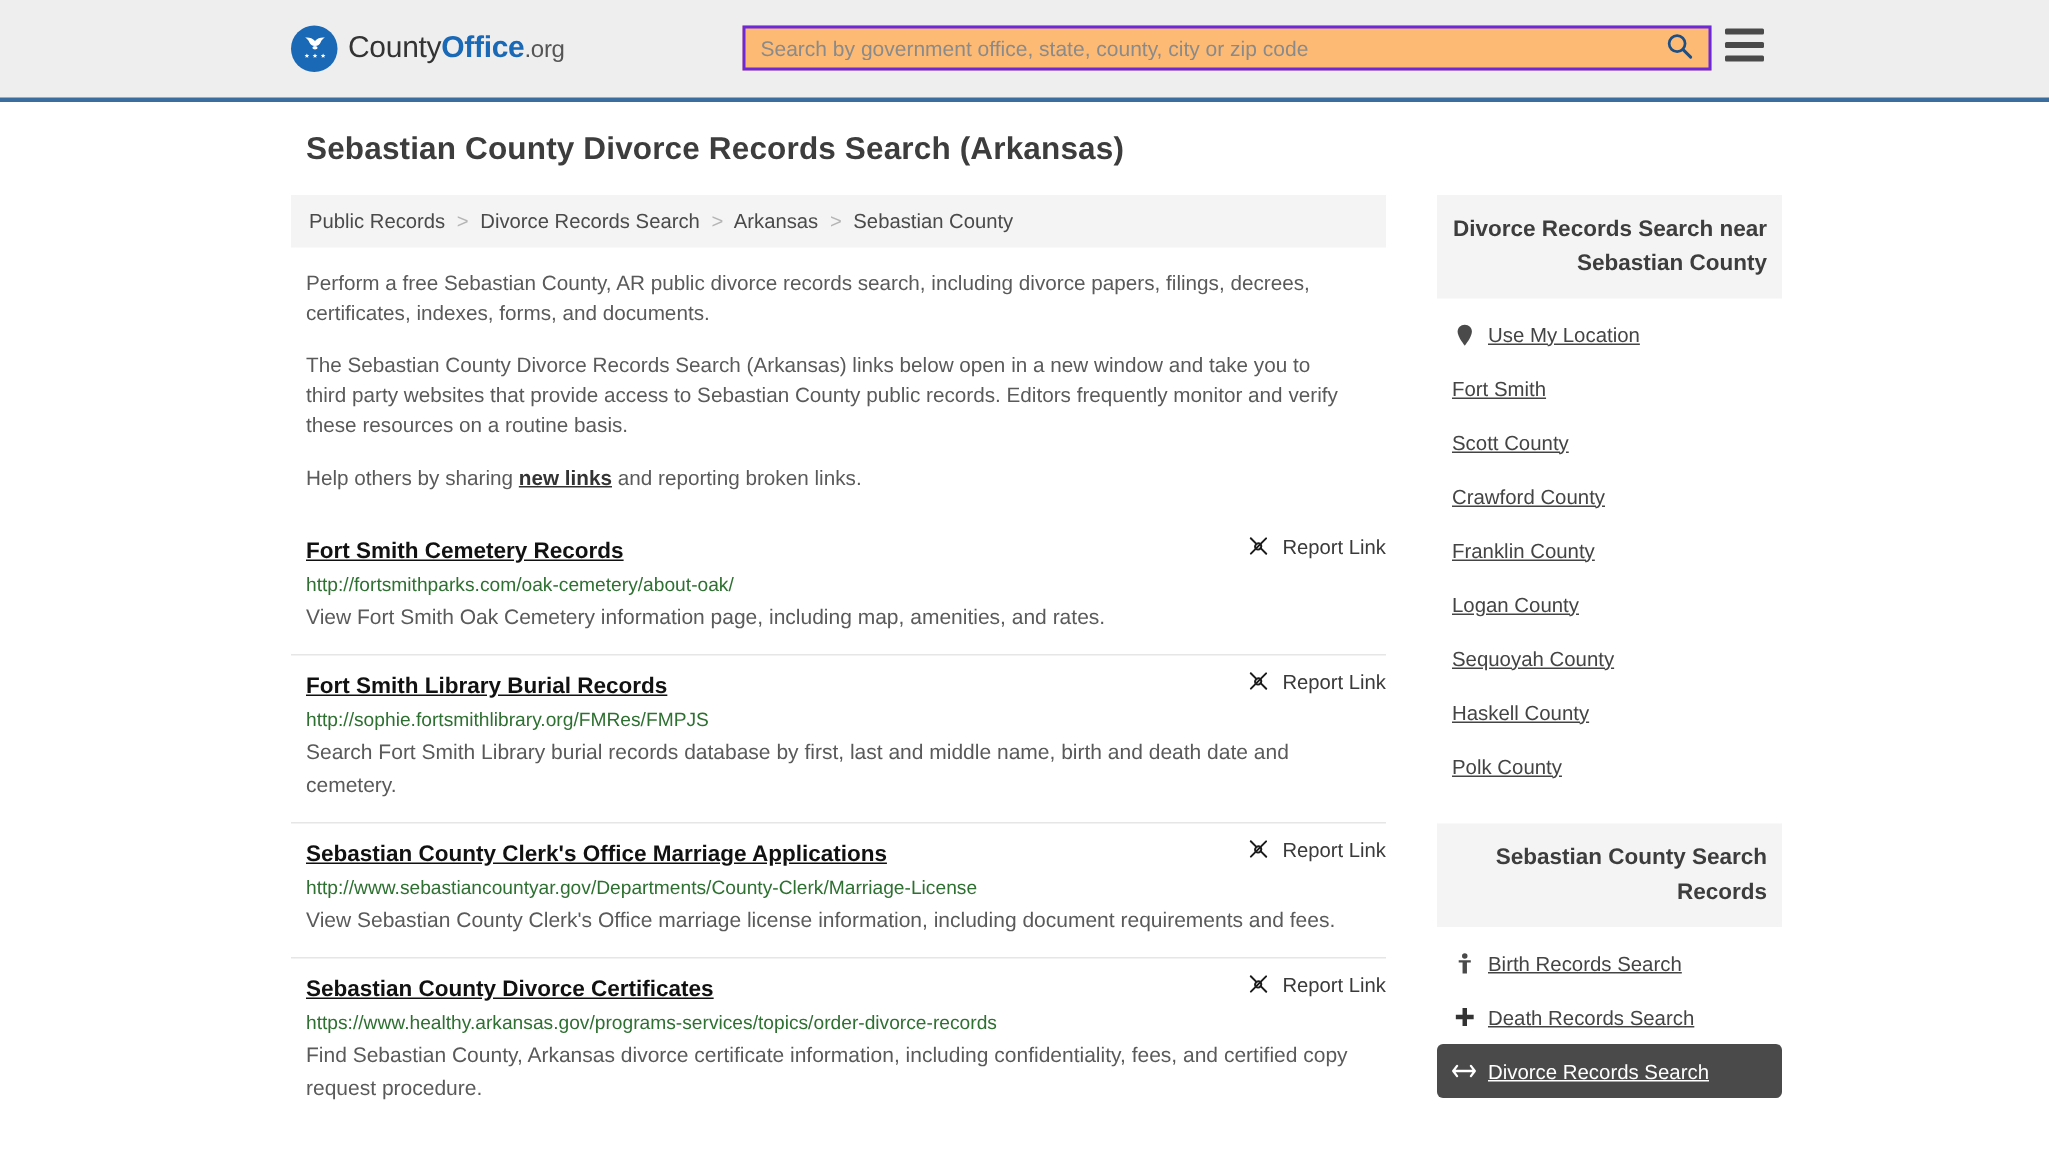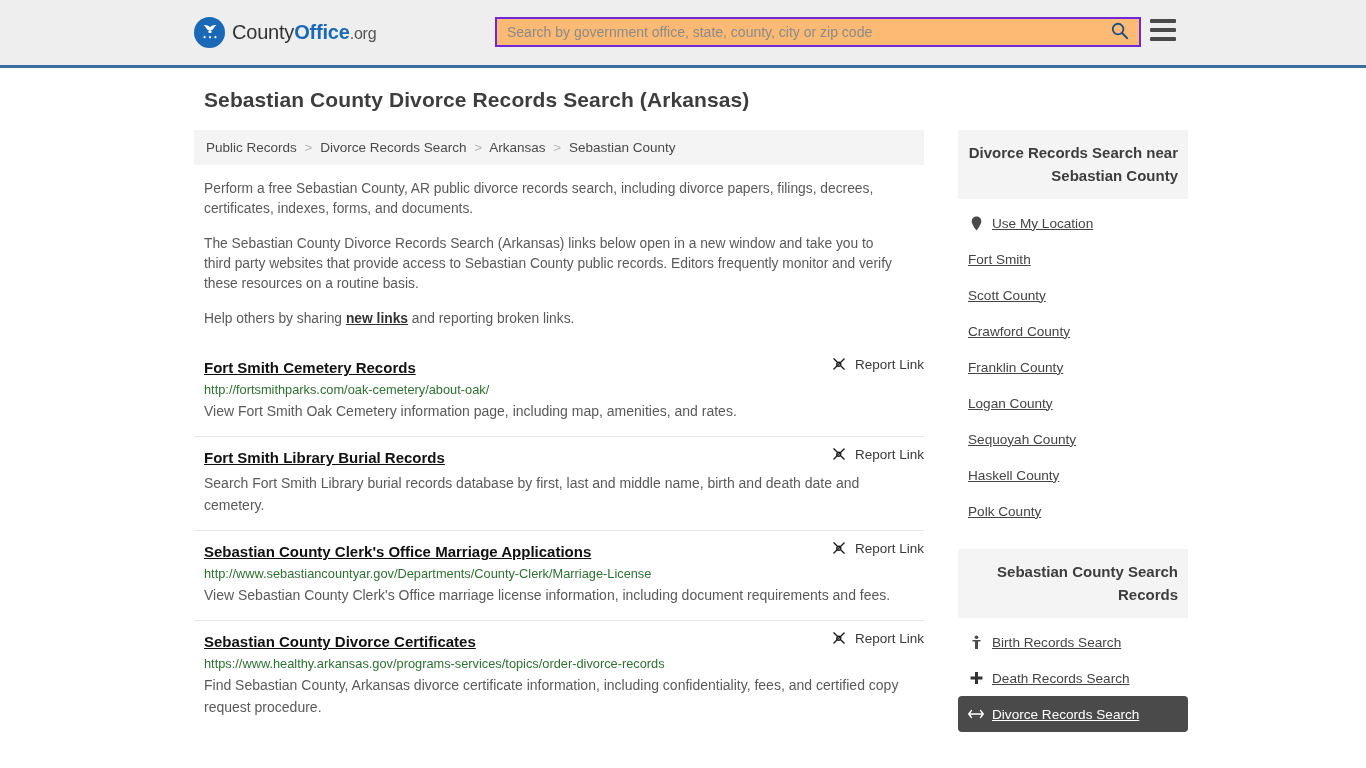--- a/index.html
+++ b/index.html
@@ -328,20 +328,21 @@
             <span class="rl-icon">
               <svg width="16" height="16" viewBox="0 0 18 18" aria-hidden="true">
                 <path d="M3.2 3.2 L7.4 7.4 M10.6 10.6 L14.8 14.8" stroke="#1c1c1c" stroke-width="1.5" stroke-linecap="round" fill="none"></path>
                 <path d="M7.2 7.8 a2.2 2.2 0 1 0 3.1 3.1 a2.2 2.2 0 1 0 -3.1 -3.1 z" stroke="#1c1c1c" stroke-width="1.5" fill="none"></path>
                 <path d="M3.3 14.7 L14.7 3.3" stroke="#1c1c1c" stroke-width="1.5" stroke-linecap="round" fill="none"></path>
               </svg>
             </span>
             <span>Report Link</span>
           </div>
           <a class="result-title" href="#">Fort Smith Library Burial Records</a>
+          <div class="result-url">http://sophie.fortsmithlibrary.org/FMRes/FMPJS</div>
           <p class="result-desc">Search Fort Smith Library burial records database by first, last and middle name, birth and death date and cemetery.</p>
         </div>
 
         <div class="result">
           <div class="report-link">
             <span class="rl-icon">
               <svg width="16" height="16" viewBox="0 0 18 18" aria-hidden="true">
                 <path d="M3.2 3.2 L7.4 7.4 M10.6 10.6 L14.8 14.8" stroke="#1c1c1c" stroke-width="1.5" stroke-linecap="round" fill="none"></path>
                 <path d="M7.2 7.8 a2.2 2.2 0 1 0 3.1 3.1 a2.2 2.2 0 1 0 -3.1 -3.1 z" stroke="#1c1c1c" stroke-width="1.5" fill="none"></path>
                 <path d="M3.3 14.7 L14.7 3.3" stroke="#1c1c1c" stroke-width="1.5" stroke-linecap="round" fill="none"></path>

